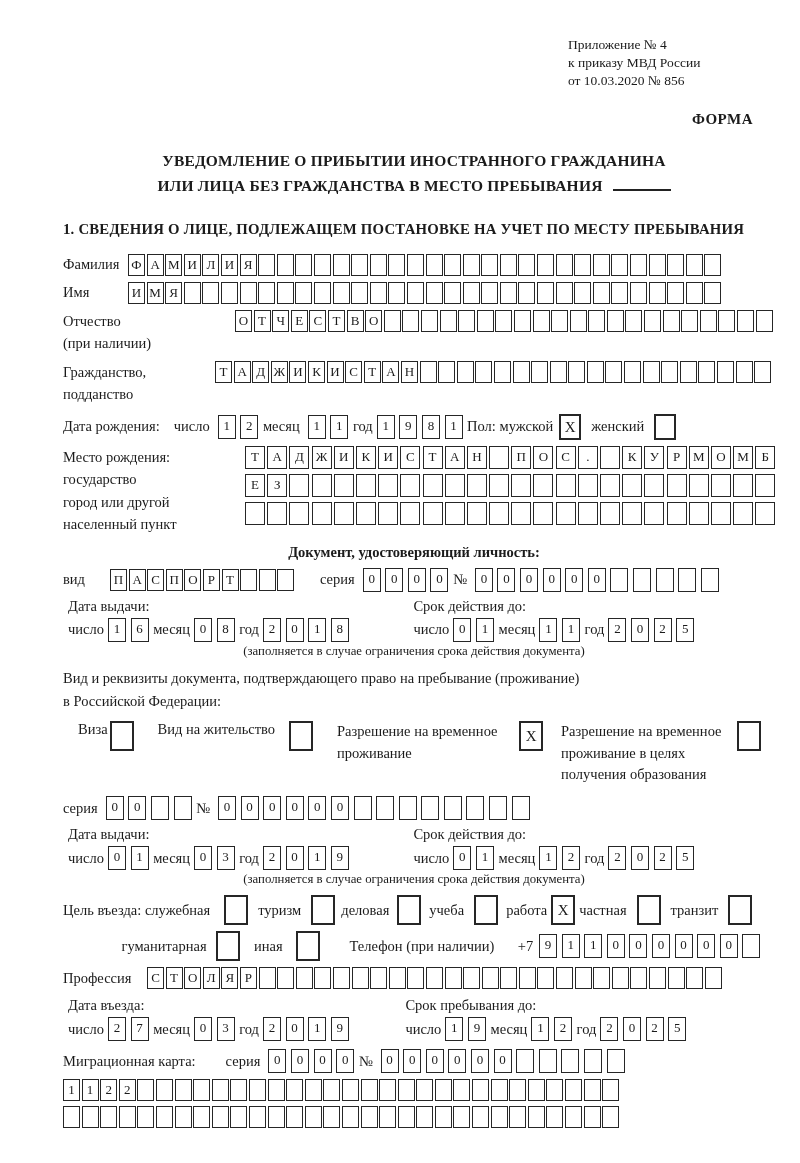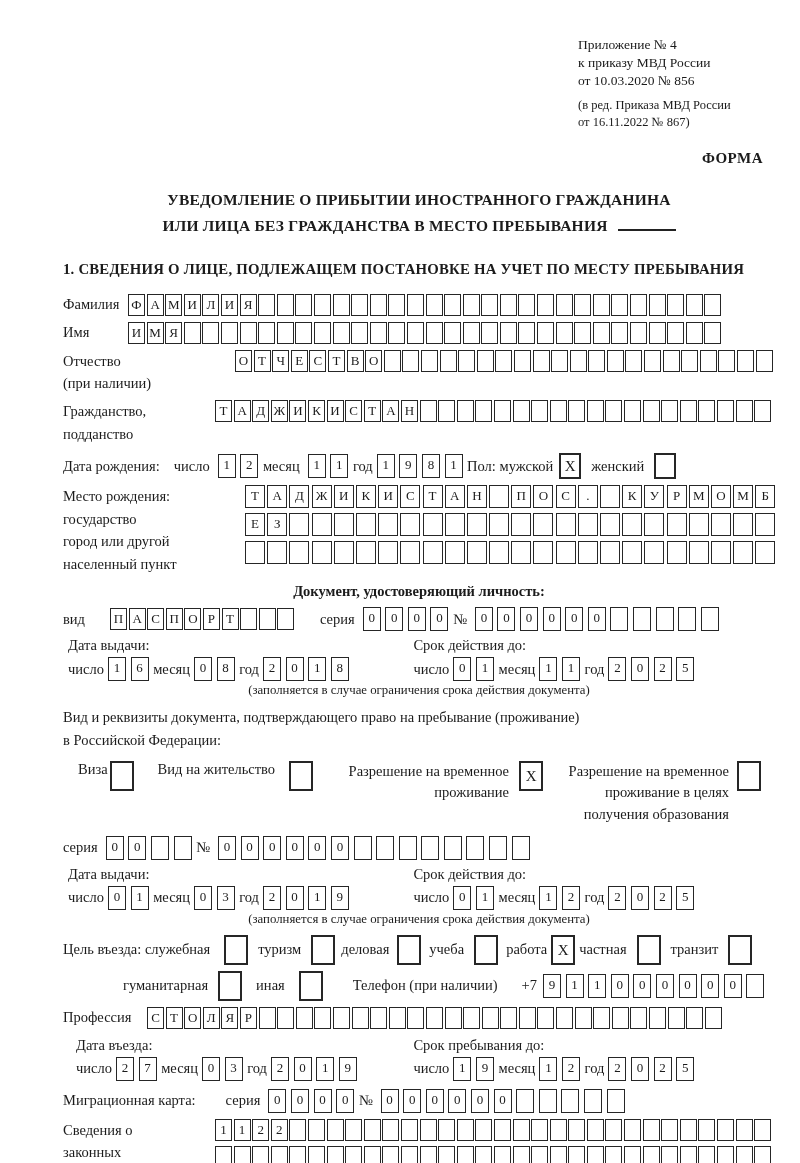--- a/index.html
+++ b/index.html
@@ -1,20 +1,20 @@
 <!DOCTYPE html>
 <html><head>
 <meta charset="utf-8">
 <style>
   html,body{margin:0;padding:0;background:#fff;}
   .page{
     width:800px;height:1163px;background:#ffffff;color:#1b1b1b;
     font-family:"Liberation Serif","DejaVu Serif",serif;
     position:relative;overflow:hidden;box-sizing:border-box;
-    padding:36px 25px 10px 63px;
+    padding:36px 35px 10px 63px;
   }
   .hdr-block{width:185px;margin-left:auto;margin-right:12px;font-size:13.5px;line-height:1.35;}
   .hdr-block .small{font-size:12.5px;margin-top:6px;}
   .form-word{text-align:right;margin:20px 12px 0 0;font-weight:bold;font-size:15px;letter-spacing:.5px;}
   .title{
     text-align:center;font-weight:bold;font-size:15.5px;line-height:1.65;margin-top:20px;letter-spacing:.2px;
   }
   .title .blank{display:inline-block;width:58px;border-bottom:2.2px solid #222;height:14px;margin-left:10px;}
   .sec-title{font-weight:bold;font-size:14.8px;margin-top:22px;letter-spacing:.2px;}
   .fb{margin-top:16px;font-size:14.5px;}
@@ -40,35 +40,31 @@
   .doc-header{text-align:center;font-weight:bold;font-size:14.5px;margin:8px 0 7px 0;}
   .date-blocks{display:flex;margin-bottom:2px;}
   .date-group{display:flex;flex-direction:column;}
   .dg-head{font-size:14.5px;margin-bottom:3px;}
   .dg-row{display:flex;align-items:center;}
   .dg-row .w{margin-right:4px;}
   .note{font-size:12.8px;text-align:center;margin:2px 0 8px 0;}
   .plain{font-size:14.5px;line-height:1.6;}
   .chk-row{display:flex;align-items:flex-start;margin:8px 0 10px 15px;}
   .chk-item{display:flex;align-items:flex-start;}
-  .chk-lbl-c{text-align:right;line-height:1.5;}
+  .chk-lbl-c{text-align:left;line-height:1.5;}
 </style>
 </head>
 <body>
 
 <div class="page">
 
   <div class="hdr-block">
     <div>Приложение № 4</div>
     <div>к приказу МВД России</div>
     <div>от 10.03.2020 № 856</div>
-    <div class="small">
-      <div>(в ред. Приказа МВД России</div>
-      <div>от 16.11.2022 № 867)</div>
-    </div>
   </div>
   <div class="form-word">ФОРМА</div>
 
   <div class="title">
     <div>УВЕДОМЛЕНИЕ О ПРИБЫТИИ ИНОСТРАННОГО ГРАЖДАНИНА</div>
     <div>
       <span>ИЛИ ЛИЦА БЕЗ ГРАЖДАНСТВА В МЕСТО ПРЕБЫВАНИЯ</span><span class="blank"></span>
     </div>
   </div>
 
@@ -639,21 +635,21 @@
           <span class="cell"></span>
           <span class="cell"></span>
           <span class="cell"></span>
           <span class="cell"></span>
           <span class="cell"></span>
           <span class="cell"></span>
         </div>
     </div>
 
     <div class="date-blocks" style="margin-top:8px">
-      <div class="date-group" style="margin-left:13px">
+      <div class="date-group" style="margin-left:5px">
         <div class="dg-head">Дата въезда:</div>
         <div class="dg-row">
           <span class="w">число</span>
           <div class="cells cells-date">
               <span class="cell">2</span>
               <span class="cell">7</span>
             </div>
           <span class="w">месяц</span>
           <div class="cells cells-date">
               <span class="cell">0</span>
@@ -714,25 +710,20 @@
           <span class="cell">0</span>
           <span class="cell"></span>
           <span class="cell"></span>
           <span class="cell"></span>
           <span class="cell"></span>
           <span class="cell"></span>
         </div>
     </div>
 
     <div class="row-top cells-stack" style="margin-top:4px">
-      <div class="lblcol" style="width:112px">
-        <div>Сведения о</div>
-        <div>законных</div>
-
-      </div>
       <div>
         <div class="cells">
             <span class="cell">1</span>
             <span class="cell">1</span>
             <span class="cell">2</span>
             <span class="cell">2</span>
             <span class="cell"></span>
             <span class="cell"></span>
             <span class="cell"></span>
             <span class="cell"></span>

